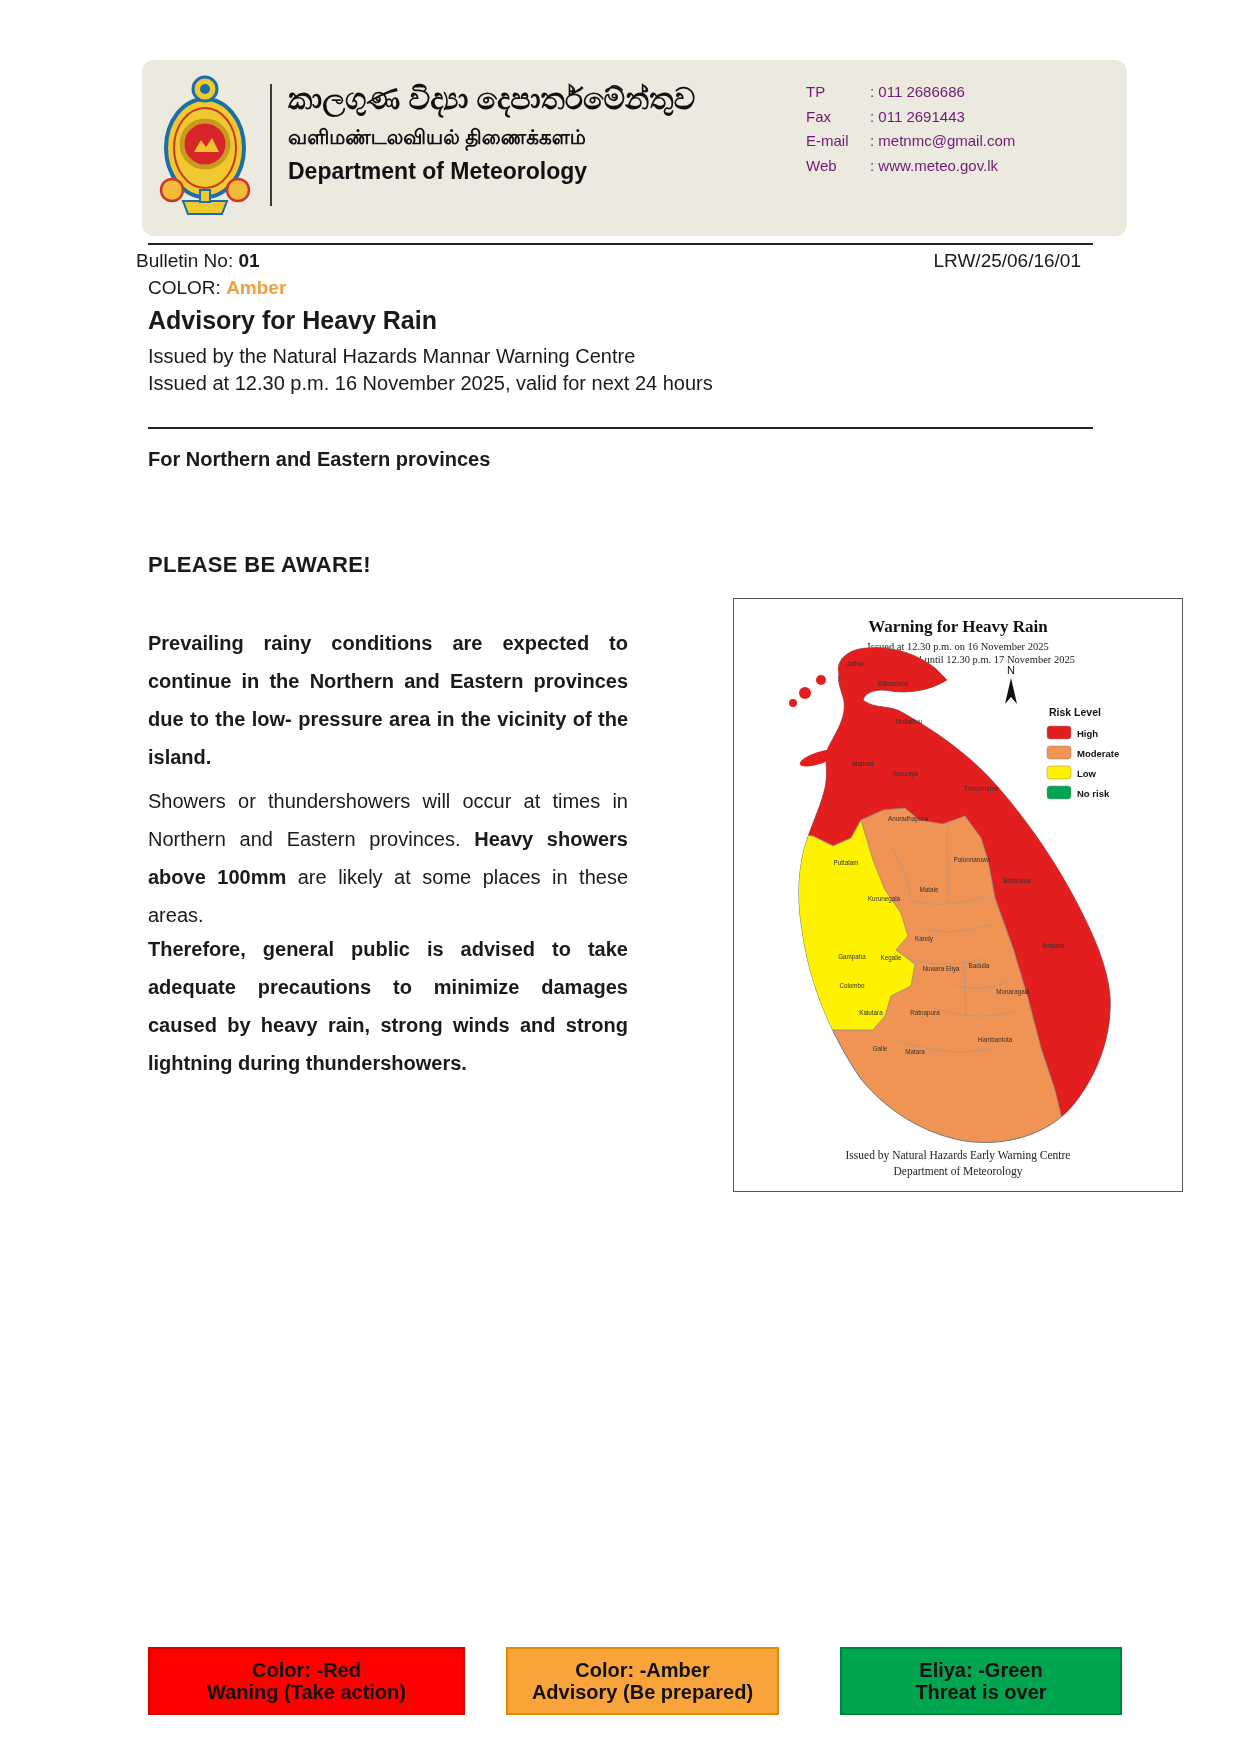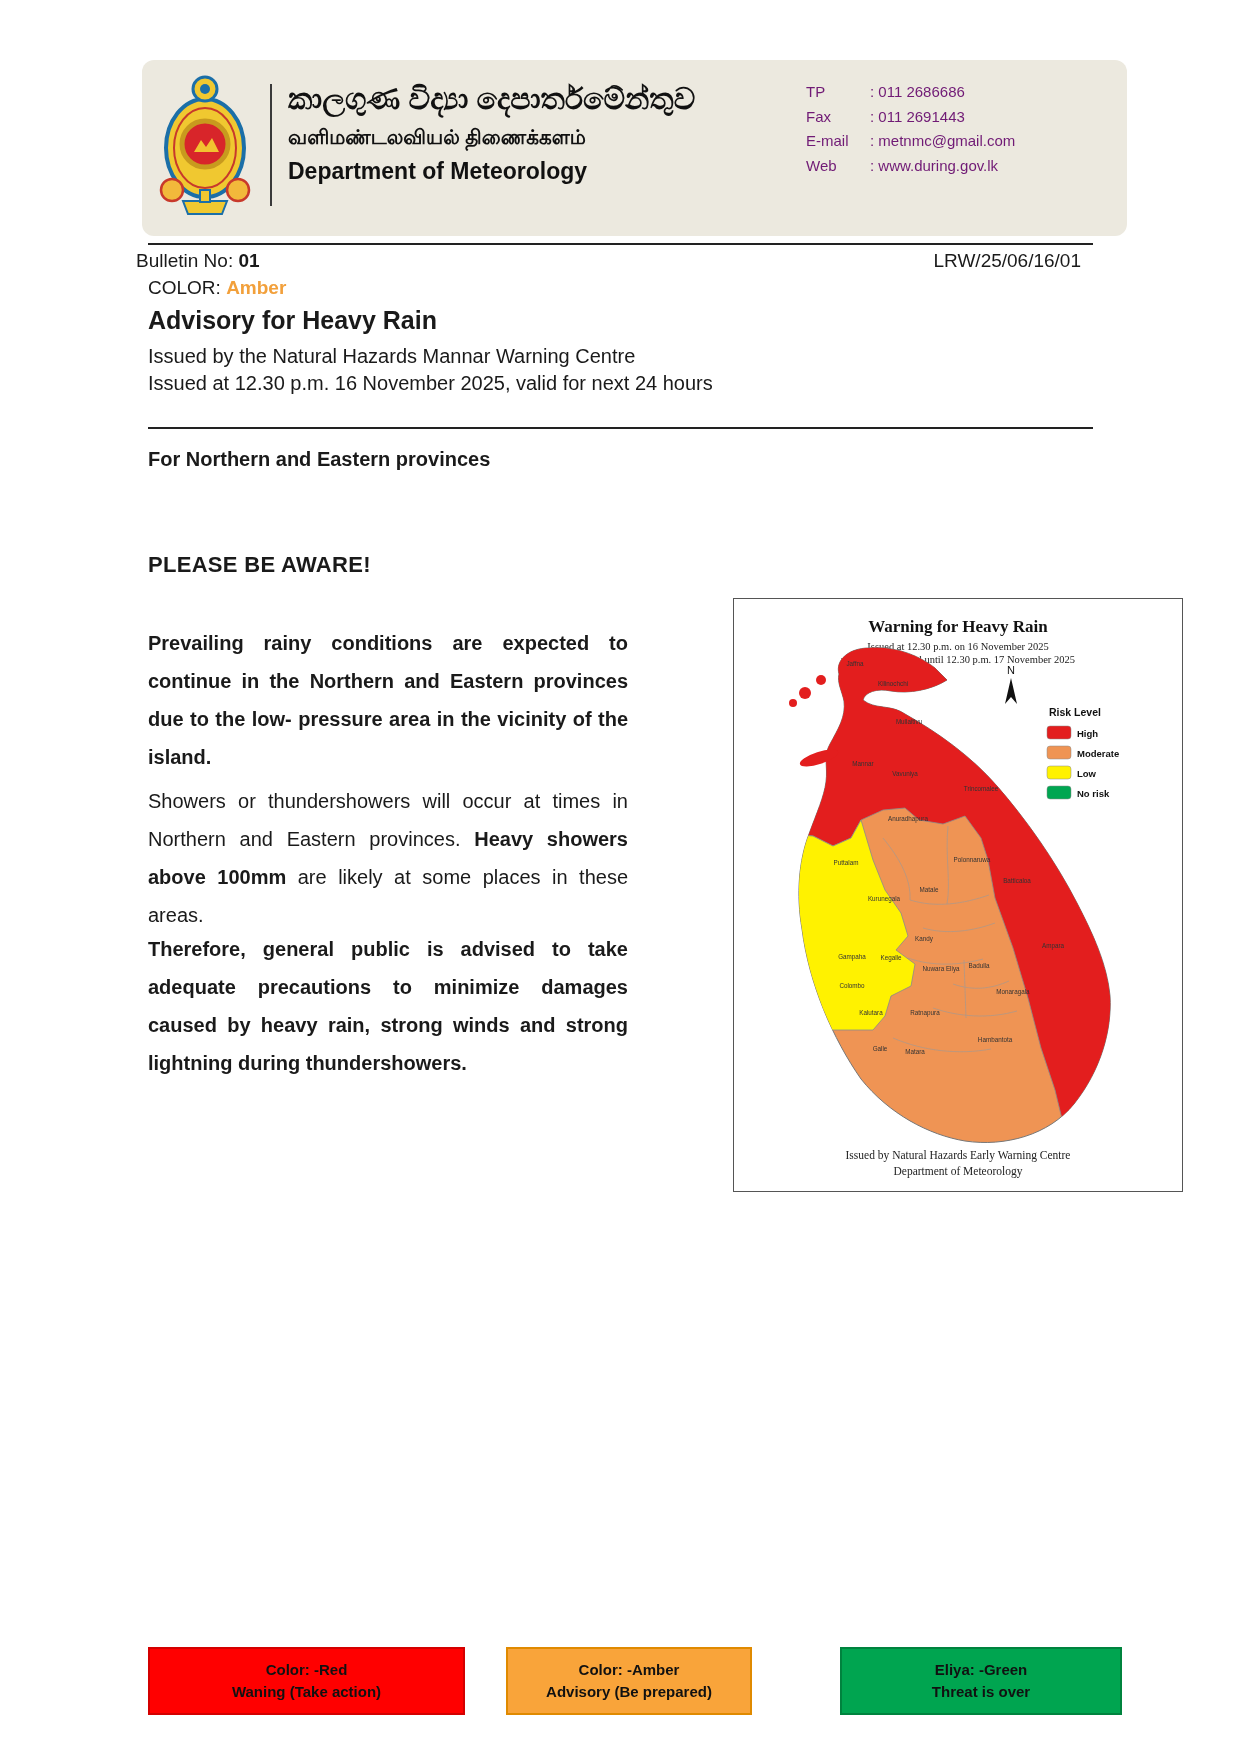--- a/index.html
+++ b/index.html
@@ -25,24 +25,24 @@
   .adv-title{left:148px;font-size:25px;font-weight:700;}
   .issue-line{left:148px;font-size:20px;}
   .region-head{left:148px;width:945px;text-align:left;font-size:20px;font-weight:700;}
   .aware{left:148px;font-size:22px;font-weight:700;letter-spacing:.3px;}
   .para{left:148px;width:480px;font-size:20px;line-height:38px;text-align:justify;}
   .para.bold{font-weight:700;}
   
   .map-frame{left:733px;top:598px;width:450px;height:594px;}
   
   .fbox{height:68px;border:2px solid #000;box-sizing:border-box;display:flex;flex-direction:column;
-        justify-content:center;align-items:center;text-align:center;font-size:15px;font-weight:700;
+        justify-content:center;align-items:center;text-align:center;font-size:20px;font-weight:700;
         color:#111;line-height:22px;top:1647px;}
   .fbox-red{left:148px;width:317px;}
-  .fbox-amber{left:506px;width:246px;}
+  .fbox-amber{left:506px;width:273px;}
   .fbox-green{left:840px;width:282px;}
 </style>
 </head>
 <body>
 
 <div class="page">
 
   <div class="abs header-band">
     <svg class="abs logo" viewBox="0 0 94 148">
       <ellipse cx="47" cy="80" rx="39" ry="49" fill="#f0c830" stroke="#1b6fa8" stroke-width="4"></ellipse>
@@ -70,21 +70,21 @@
         <tr>
               <td class="lbl">Fax</td>
             <td>: 011 2691443</td>
             </tr>
         <tr>
               <td class="lbl">E-mail</td>
             <td>: metnmc@gmail.com</td>
             </tr>
         <tr>
               <td class="lbl">Web</td>
-            <td>: www.during.gov.lk</td>
+            <td>: www.meteo.gov.lk</td>
             </tr>
       </tbody>
         </table>
     </div>
   </div>
 
   <div class="abs rule" style="top:243px"></div>
 
   <div class="abs row-flex" style="top:250px">
     <div><span>Bulletin No: </span><span class="b">01</span></div>

